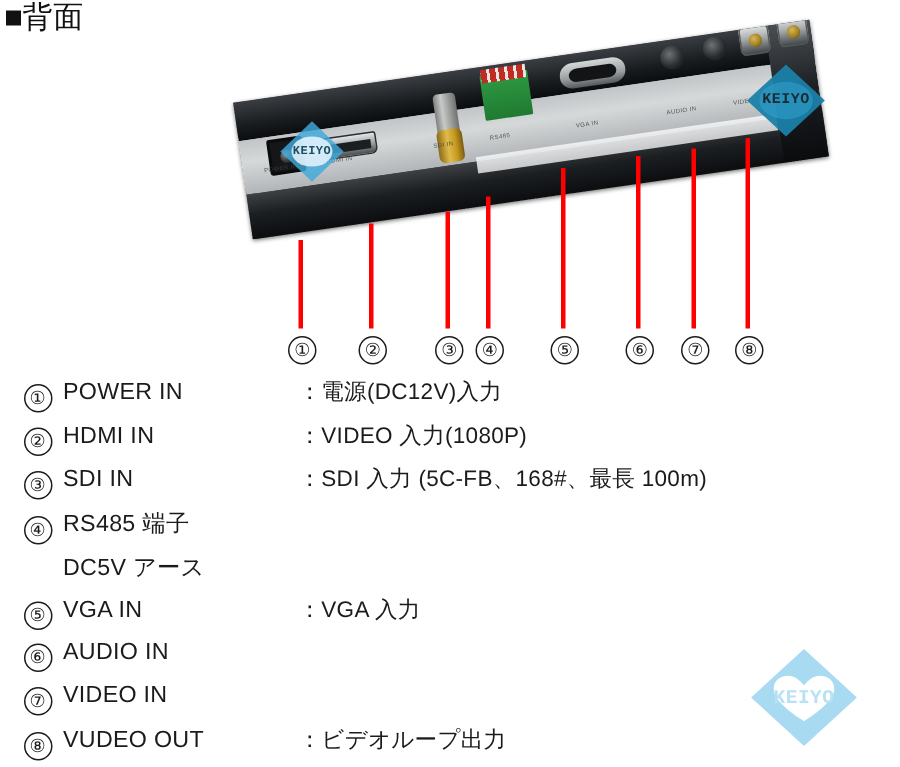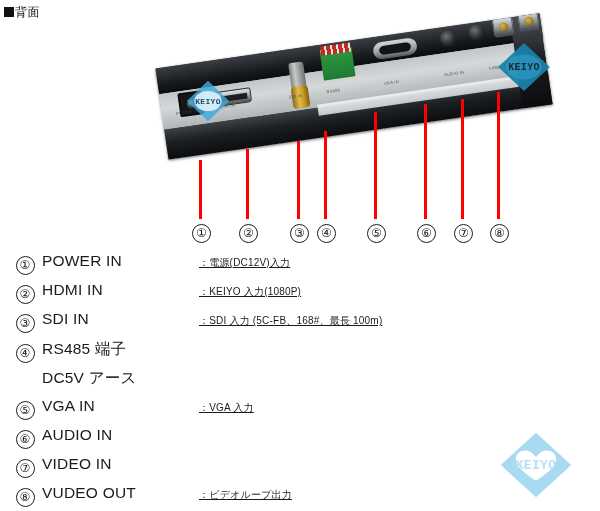--- a/index.html
+++ b/index.html
@@ -25,21 +25,21 @@
     align-items: center;
     gap: 1px;
   }
   .header-bullet {
     width: 10px;
     height: 10px;
     background: #111111;
     display: inline-block;
   }
   .header-title {
-    font-size: 12px;
+    font-size: 20px;
     line-height: 16px;
     letter-spacing: 0.5px;
     color: #111111;
   }
 
   
   .photo-area {
     position: absolute;
     left: 160px;
     top: 38px;
@@ -277,24 +277,23 @@
   }
   .legend-name {
     width: 157px;
     flex: 0 0 157px;
     font-size: 15.5px;
     letter-spacing: .2px;
     white-space: nowrap;
   }
   .legend-desc {
     flex: 1 1 auto;
-    font-size: 10px;
+    font-size: 15px;
     letter-spacing: .2px;
     white-space: nowrap;
-    text-decoration: underline;
   }
 
   
   .keiyo {
     position: absolute;
   }
   .keiyo .diamond {
     position: absolute;
     left: 0; top: 0;
     width: 100%;
@@ -404,21 +403,21 @@
 
   <div class="legend-row">
     <div class="legend-num"><span>①</span></div>
     <div class="legend-name">POWER IN</div>
     <div class="legend-desc">：電源(DC12V)入力</div>
   </div>
 
   <div class="legend-row">
     <div class="legend-num"><span>②</span></div>
     <div class="legend-name">HDMI IN</div>
-    <div class="legend-desc">：KEIYO 入力(1080P)</div>
+    <div class="legend-desc">：VIDEO 入力(1080P)</div>
   </div>
 
   <div class="legend-row">
     <div class="legend-num"><span>③</span></div>
     <div class="legend-name">SDI IN</div>
     <div class="legend-desc">：SDI 入力 (5C-FB、168#、最長 100m)</div>
   </div>
 
   <div class="legend-row">
     <div class="legend-num"><span>④</span></div>

